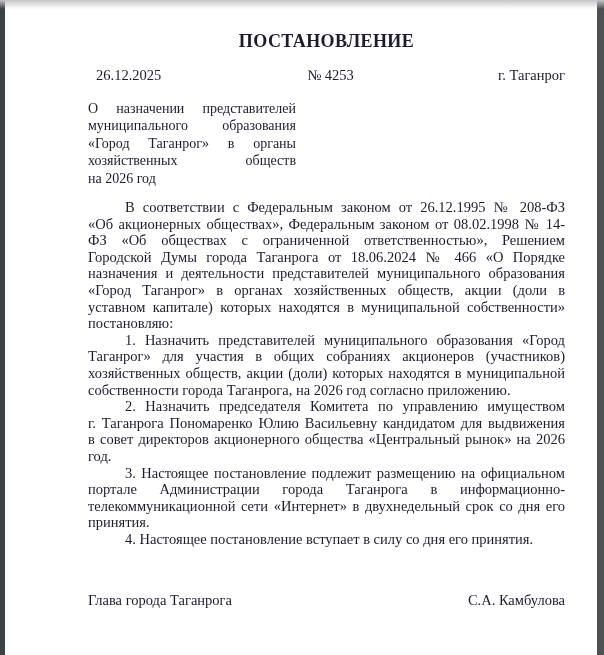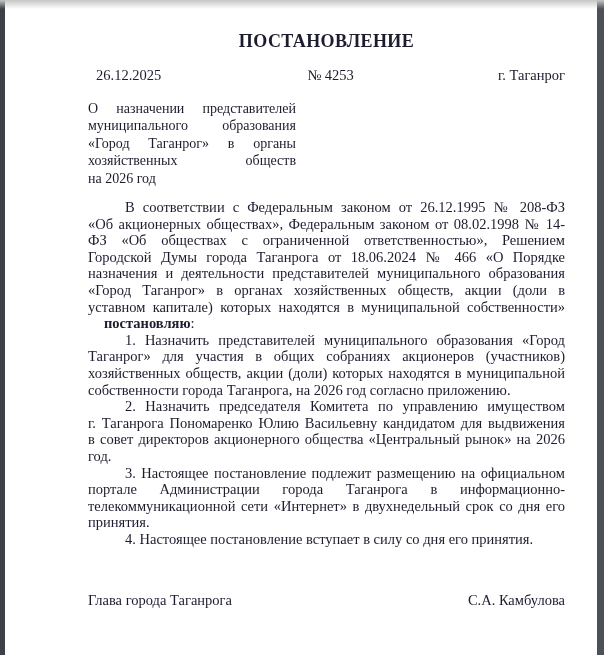--- a/index.html
+++ b/index.html
@@ -92,21 +92,21 @@
     text-indent: 37px;
   }
   .preamble { margin-top: 12px; }
   .points   { }
   .signature-row {
     display: flex;
     justify-content: space-between;
     margin-top: 44px;
     font-size: 14.5px;
   }
-  b { font-weight: bold; margin-left: 16px; }
+  b { font-weight: normal; }
 </style>
 </head>
 <body>
 
 <div class="edge-bar left"></div>
 <div class="edge-bar right"></div>
 <div class="top-shade"></div>
 
 <div class="page">
 

